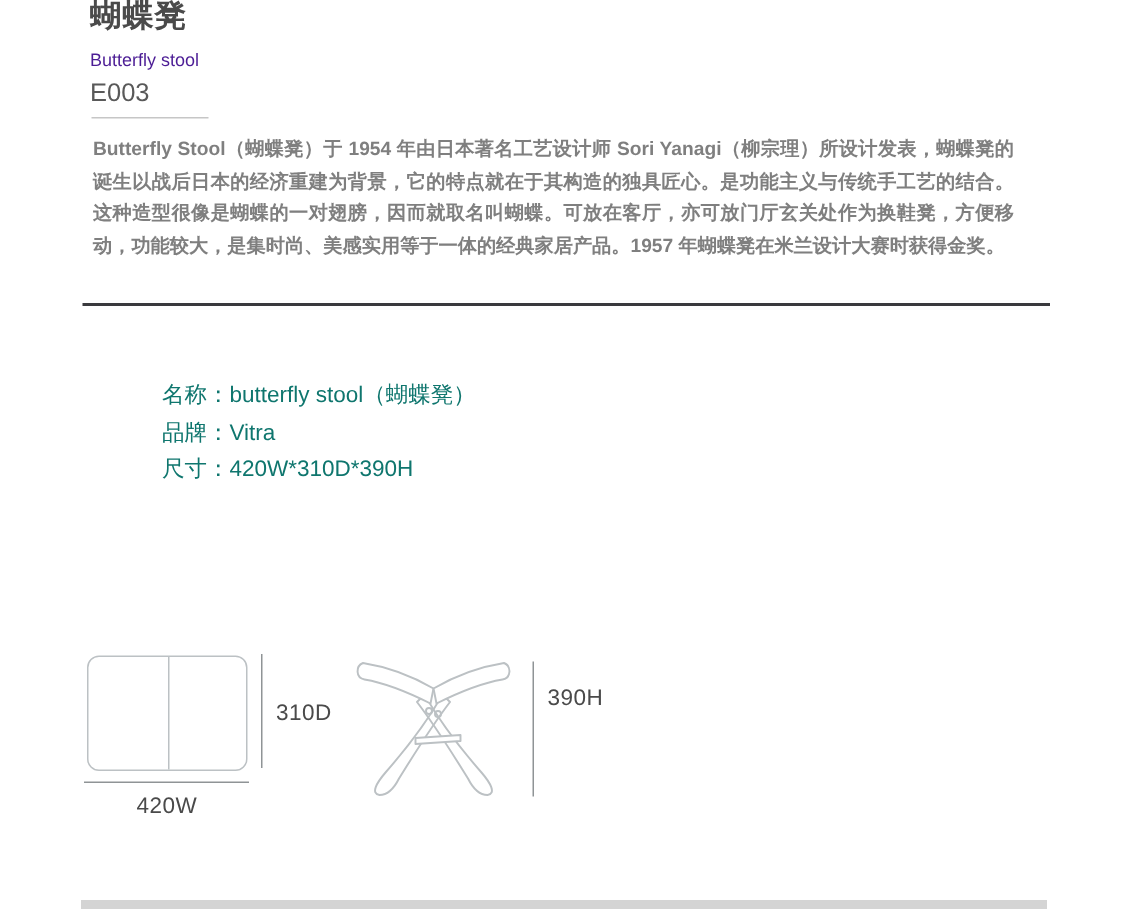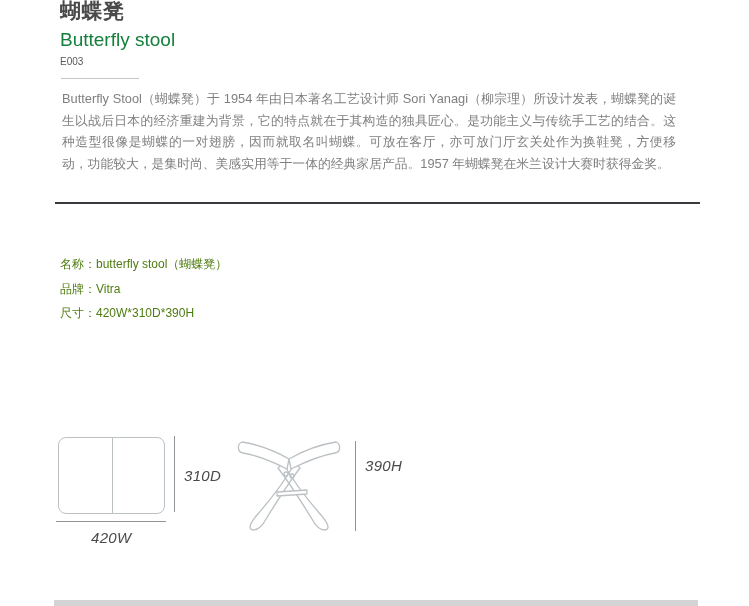--- a/index.html
+++ b/index.html
@@ -7,44 +7,45 @@
     position:relative;width:749px;height:606px;background:#ffffff;overflow:hidden;
     font-family:"Liberation Sans","DejaVu Sans",sans-serif;
     padding-left:20px;
   }
   .page-title{
     position:absolute;left:60px;top:-3px;margin:0;
     font-size:21px;line-height:28px;font-weight:600;color:#4a4a4a;letter-spacing:.5px;
   }
   .subtitle{
     position:absolute;left:60px;top:30px;
-    font-size:19px;line-height:20px;color:#15803d;
+    font-size:12px;line-height:20px;color:#4c1d95;
   }
   .model{
     position:absolute;left:60px;top:52px;
-    font-size:10px;line-height:20px;color:#595959;
+    font-size:17px;line-height:20px;color:#595959;
   }
   .short-rule{
     position:absolute;left:61px;top:78px;width:78px;height:1px;background:#c6c6c6;
   }
   .desc{
     position:absolute;left:62px;top:88px;width:614px;margin:0;
     font-size:12.8px;line-height:21.7px;color:#7f7f7f;
     text-align:justify;
+    font-weight:bold;
   }
   .section-divider{
     position:absolute;left:55px;top:202px;width:645px;height:2px;background:#3a3a3e;
   }
   .specs{
     position:absolute;left:60px;top:252px;margin:0;padding:0;list-style:none;
   }
   .specs li{
-    font-size:12px;line-height:24.6px;color:#4d7c0f;white-space:nowrap;
+    font-size:15px;line-height:24.6px;color:#0f766e;white-space:nowrap;margin-left:48px;
   }
-  .drawings{position:absolute;left:0;top:0;width:749px;height:606px;pointer-events:none;font-style:italic;}
+  .drawings{position:absolute;left:0;top:0;width:749px;height:606px;pointer-events:none;}
   .topview-rect{
     position:absolute;left:58px;top:437px;width:105px;height:75px;
     border:1px solid #bcc1c4;border-radius:8px;background:#ffffff;
   }
   .topview-split{
     position:absolute;left:50%;top:0;bottom:0;width:1px;background:#bcc1c4;
   }
   .dim-line-v1{position:absolute;left:174px;top:436px;width:1px;height:76px;background:#8f9496;}
   .dim-line-h{position:absolute;left:56px;top:521px;width:110px;height:1px;background:#8f9496;}
   .dim-line-v2{position:absolute;left:355px;top:441px;width:1px;height:90px;background:#8f9496;}

